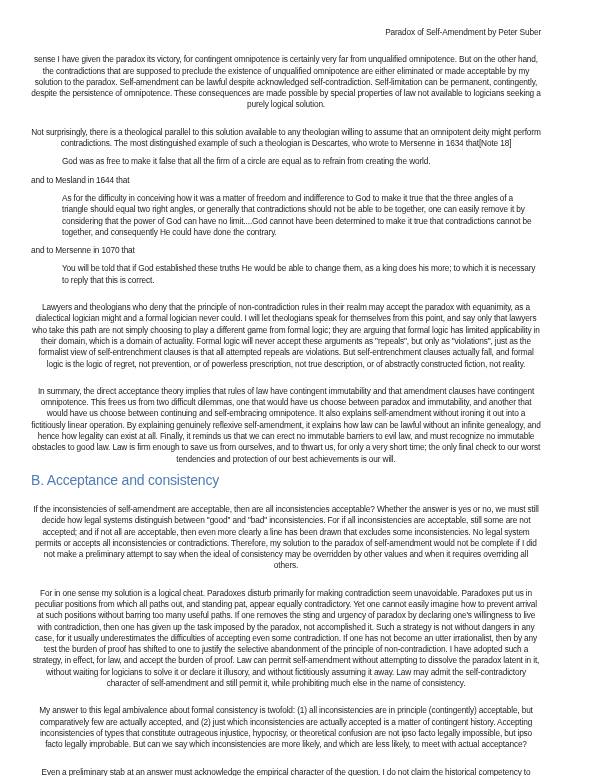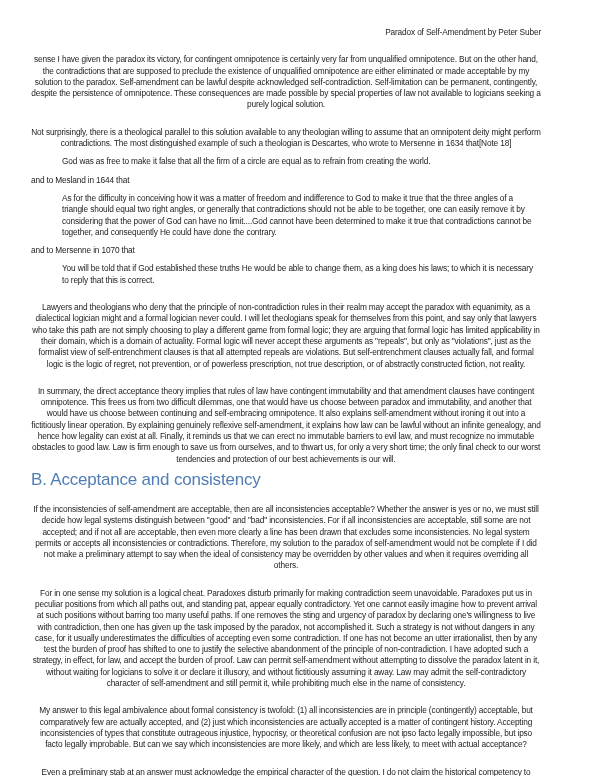--- a/index.html
+++ b/index.html
@@ -30,21 +30,21 @@
     text-align: center;
   }
   .quote-block {
     margin: 0 0 7px 31px;
     text-align: left;
   }
   .lead-in {
     margin: 4px 0 7px 0;
   }
   .section-heading {
-    font-size: 17px;
+    font-size: 14px;
     line-height: 16px;
     font-weight: normal;
     letter-spacing: -0.2px;
     margin: 3px 0 3px 0;
   }
   .page-number {
     text-align: center;
     margin: 6px;
   }
 </style>
@@ -62,21 +62,21 @@
   <p class="body-para">Not surprisingly, there is a theological parallel to this solution available to any theologian willing to assume that an omnipotent deity might perform contradictions. The most distinguished example of such a theologian is Descartes, who wrote to Mersenne in 1634 that[Note 18]</p>
 
   <div class="quote-block">God was as free to make it false that all the firm of a circle are equal as to refrain from creating the world.</div>
 
   <p class="lead-in">and to Mesland in 1644 that</p>
 
   <div class="quote-block">As for the difficulty in conceiving how it was a matter of freedom and indifference to God to make it true that the three angles of a triangle should equal two right angles, or generally that contradictions should not be able to be together, one can easily remove it by considering that the power of God can have no limit....God cannot have been determined to make it true that contradictions cannot be together, and consequently He could have done the contrary.</div>
 
   <p class="lead-in">and to Mersenne in 1070 that</p>
 
-  <div class="quote-block">You will be told that if God established these truths He would be able to change them, as a king does his laws; to which it is necessary to reply that this is correct.</div>
+  <div class="quote-block">You will be told that if God established these truths He would be able to change them, as a king does his more; to which it is necessary to reply that this is correct.</div>
 
   <p class="body-para">Lawyers and theologians who deny that the principle of non-contradiction rules in their realm may accept the paradox with equanimity, as a dialectical logician might and a formal logician never could. I will let theologians speak for themselves from this point, and say only that lawyers who take this path are not simply choosing to play a different game from formal logic; they are arguing that formal logic has limited applicability in their domain, which is a domain of actuality. Formal logic will never accept these arguments as "repeals", but only as "violations", just as the formalist view of self-entrenchment clauses is that all attempted repeals are violations. But self-entrenchment clauses actually fall, and formal logic is the logic of regret, not prevention, or of powerless prescription, not true description, or of abstractly constructed fiction, not reality.</p>
 
   <p class="body-para">In summary, the direct acceptance theory implies that rules of law have contingent immutability and that amendment clauses have contingent omnipotence. This frees us from two difficult dilemmas, one that would have us choose between paradox and immutability, and another that would have us choose between continuing and self-embracing omnipotence. It also explains self-amendment without ironing it out into a fictitiously linear operation. By explaining genuinely reflexive self-amendment, it explains how law can be lawful without an infinite genealogy, and hence how legality can exist at all. Finally, it reminds us that we can erect no immutable barriers to evil law, and must recognize no immutable obstacles to good law. Law is firm enough to save us from ourselves, and to thwart us, for only a very short time; the only final check to our worst tendencies and protection of our best achievements is our will.</p>
 
   <h2 class="section-heading" style="color: rgb(79, 125, 181);">B. Acceptance and consistency</h2>
 
   <p class="body-para">If the inconsistencies of self-amendment are acceptable, then are all inconsistencies acceptable? Whether the answer is yes or no, we must still decide how legal systems distinguish between "good" and "bad" inconsistencies. For if all inconsistencies are acceptable, still some are not accepted; and if not all are acceptable, then even more clearly a line has been drawn that excludes some inconsistencies. No legal system permits or accepts all inconsistencies or contradictions. Therefore, my solution to the paradox of self-amendment would not be complete if I did not make a preliminary attempt to say when the ideal of consistency may be overridden by other values and when it requires overriding all others.</p>
 
   <p class="body-para">For in one sense my solution is a logical cheat. Paradoxes disturb primarily for making contradiction seem unavoidable. Paradoxes put us in peculiar positions from which all paths out, and standing pat, appear equally contradictory. Yet one cannot easily imagine how to prevent arrival at such positions without barring too many useful paths. If one removes the sting and urgency of paradox by declaring one's willingness to live with contradiction, then one has given up the task imposed by the paradox, not accomplished it. Such a strategy is not without dangers in any case, for it usually underestimates the difficulties of accepting even some contradiction. If one has not become an utter irrationalist, then by any test the burden of proof has shifted to one to justify the selective abandonment of the principle of non-contradiction. I have adopted such a strategy, in effect, for law, and accept the burden of proof. Law can permit self-amendment without attempting to dissolve the paradox latent in it, without waiting for logicians to solve it or declare it illusory, and without fictitiously assuming it away. Law may admit the self-contradictory character of self-amendment and still permit it, while prohibiting much else in the name of consistency.</p>

